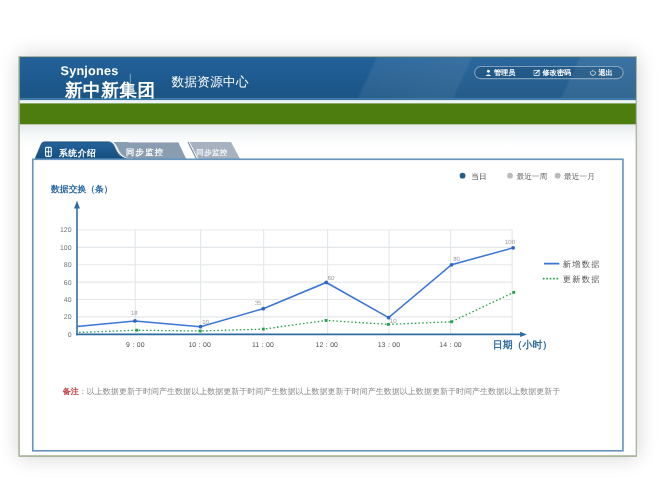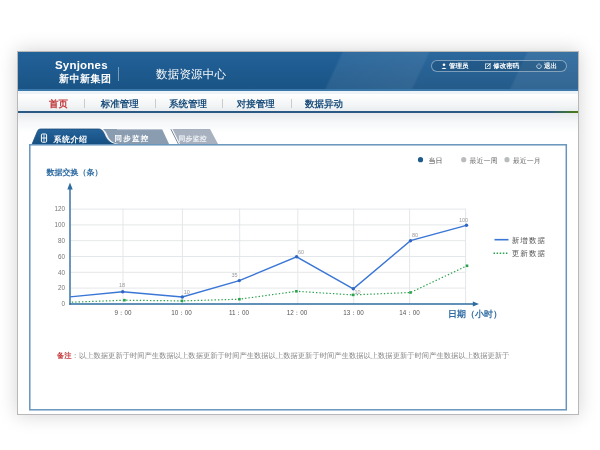--- a/index.html
+++ b/index.html
@@ -6,21 +6,21 @@
     font-family:"Liberation Sans",sans-serif;}
   #win{position:absolute;left:17px;top:51px;width:562px;height:364px;background:#4d7c0f;
     box-shadow:0 0 18px rgba(0,0,0,.18);border:1px solid #b8b8b8;box-sizing:border-box;}
   
   #hd{position:absolute;left:0;top:0;width:100%;height:37px;
     background:linear-gradient(115deg, rgba(255,255,255,0) 56%, rgba(255,255,255,.07) 56.5%, rgba(255,255,255,.10) 71%, rgba(255,255,255,.045) 71.5%, rgba(255,255,255,.045) 88%, rgba(255,255,255,.11) 88.5%),
       linear-gradient(180deg,#226199,#1a5485);}
   #hd .lt{position:absolute;left:0;top:37px;width:100%;height:2px;background:#3b79ad;}
   #hd .lt2{position:absolute;left:0;top:39px;width:100%;height:3px;background:#eef3f7;}
   .logo1{position:absolute;left:37px;top:7px;color:#fff;font-size:11.5px;font-weight:bold;letter-spacing:.2px;}
-  .logo2{position:absolute;left:41px;top:20px;color:#fff;font-size:10px;font-weight:bold;letter-spacing:.5px;}
+  .logo2{position:absolute;left:41px;top:20px;color:#fff;font-size:16px;font-weight:bold;letter-spacing:.5px;}
   .vsep{position:absolute;left:100px;top:15px;width:1px;height:14px;background:rgba(255,255,255,.4);}
   .title{position:absolute;left:106px;top:15px;color:#fff;font-size:11.5px;letter-spacing:.2px;margin-left:32px;}
   .pill{position:absolute;left:413px;top:8px;width:136px;height:12px;border:1px solid rgba(255,255,255,.42);
     border-radius:7px;background:rgba(8,42,74,.18);display:flex;align-items:center;
     justify-content:space-between;padding:0 9px;box-sizing:border-box;color:#fff;font-size:6.5px;font-weight:bold;}
   .pitem{display:flex;align-items:center;gap:2px;white-space:nowrap;}
   
   #nav{position:absolute;left:0;top:42px;width:100%;height:17px;
     background:linear-gradient(180deg,#ffffff,#f2f4f5 70%,#e9edef);
     font-size:9.5px;font-weight:bold;color:#1c4f7c;}
@@ -50,31 +50,20 @@
           </svg>管理员</span>
       <span class="pitem"><svg width="6" height="6" viewBox="0 0 10 10">
             <rect x="0.5" y="1.5" width="8" height="8" fill="none" stroke="#fff" stroke-width="1.2"></rect>
             <path d="M3 7 L9 0.8" stroke="#fff" stroke-width="1.6"></path>
           </svg>修改密码</span>
       <span class="pitem"><svg width="6" height="6" viewBox="0 0 10 10">
             <path d="M2.4 2.7 A3.8 3.8 0 1 0 7.6 2.7" fill="none" stroke="#fff" stroke-width="1.1"></path>
             <path d="M5 0.5 L5 3.8" stroke="#fff" stroke-width="1.1"></path>
           </svg>退出</span>
     </div>
-  </div>
-  <div id="nav">
-    <span class="it first" style="left:31px">首页</span>
-      <span class="sp" style="left:65.7px"></span>
-    <span class="it" style="left:82.7px">标准管理</span>
-      <span class="sp" style="left:136.6px"></span>
-    <span class="it" style="left:151px">系统管理</span>
-      <span class="sp" style="left:204.3px"></span>
-    <span class="it" style="left:218.7px">对接管理</span>
-      <span class="sp" style="left:272.6px"></span>
-    <span class="it" style="left:287px">数据异动</span>
   </div>
   <div id="bd"></div>
   <svg id="main" style="position:absolute;left:-1px;top:60px;" width="562" height="303" viewBox="0 0 562 303">
 
     <defs>
       <linearGradient id="tabg" x1="0" y1="0" x2="0" y2="1">
         <stop offset="0" stop-color="#24639a"></stop>
           <stop offset="1" stop-color="#154e80"></stop>
       </linearGradient>
     </defs>

